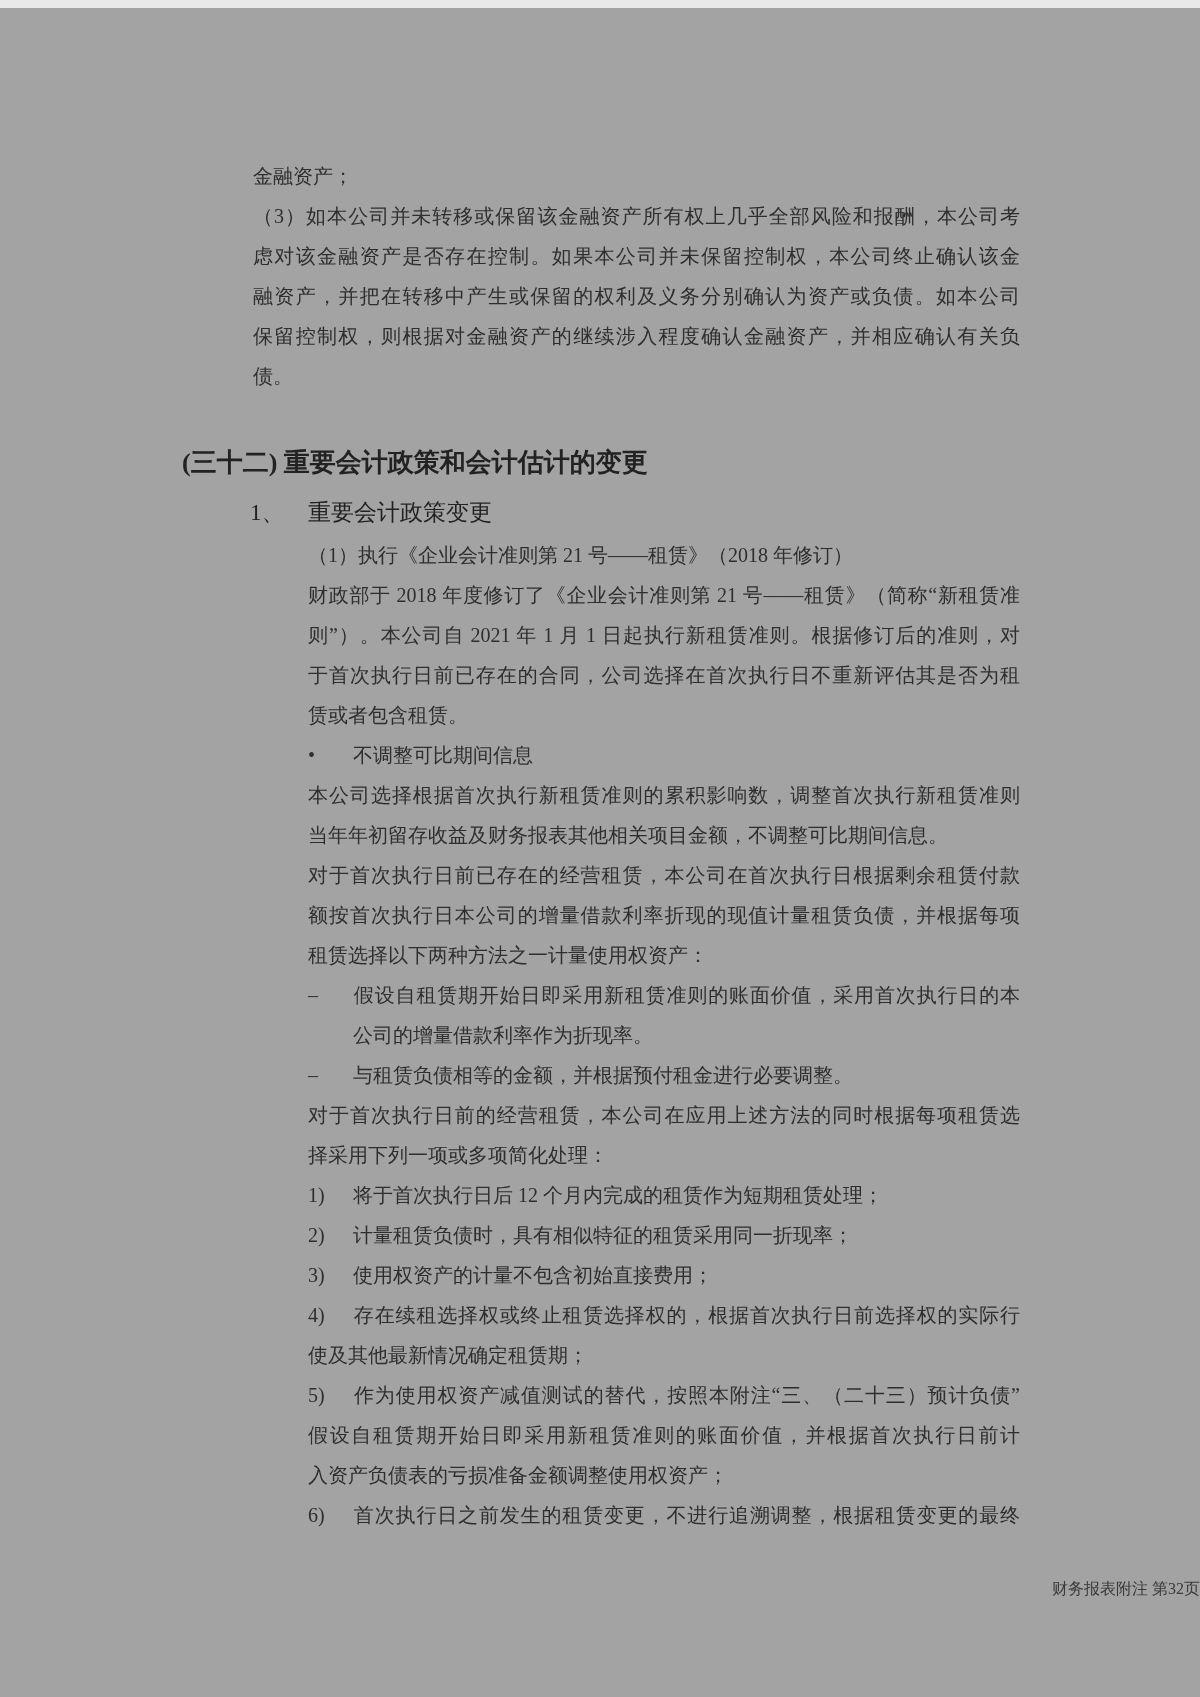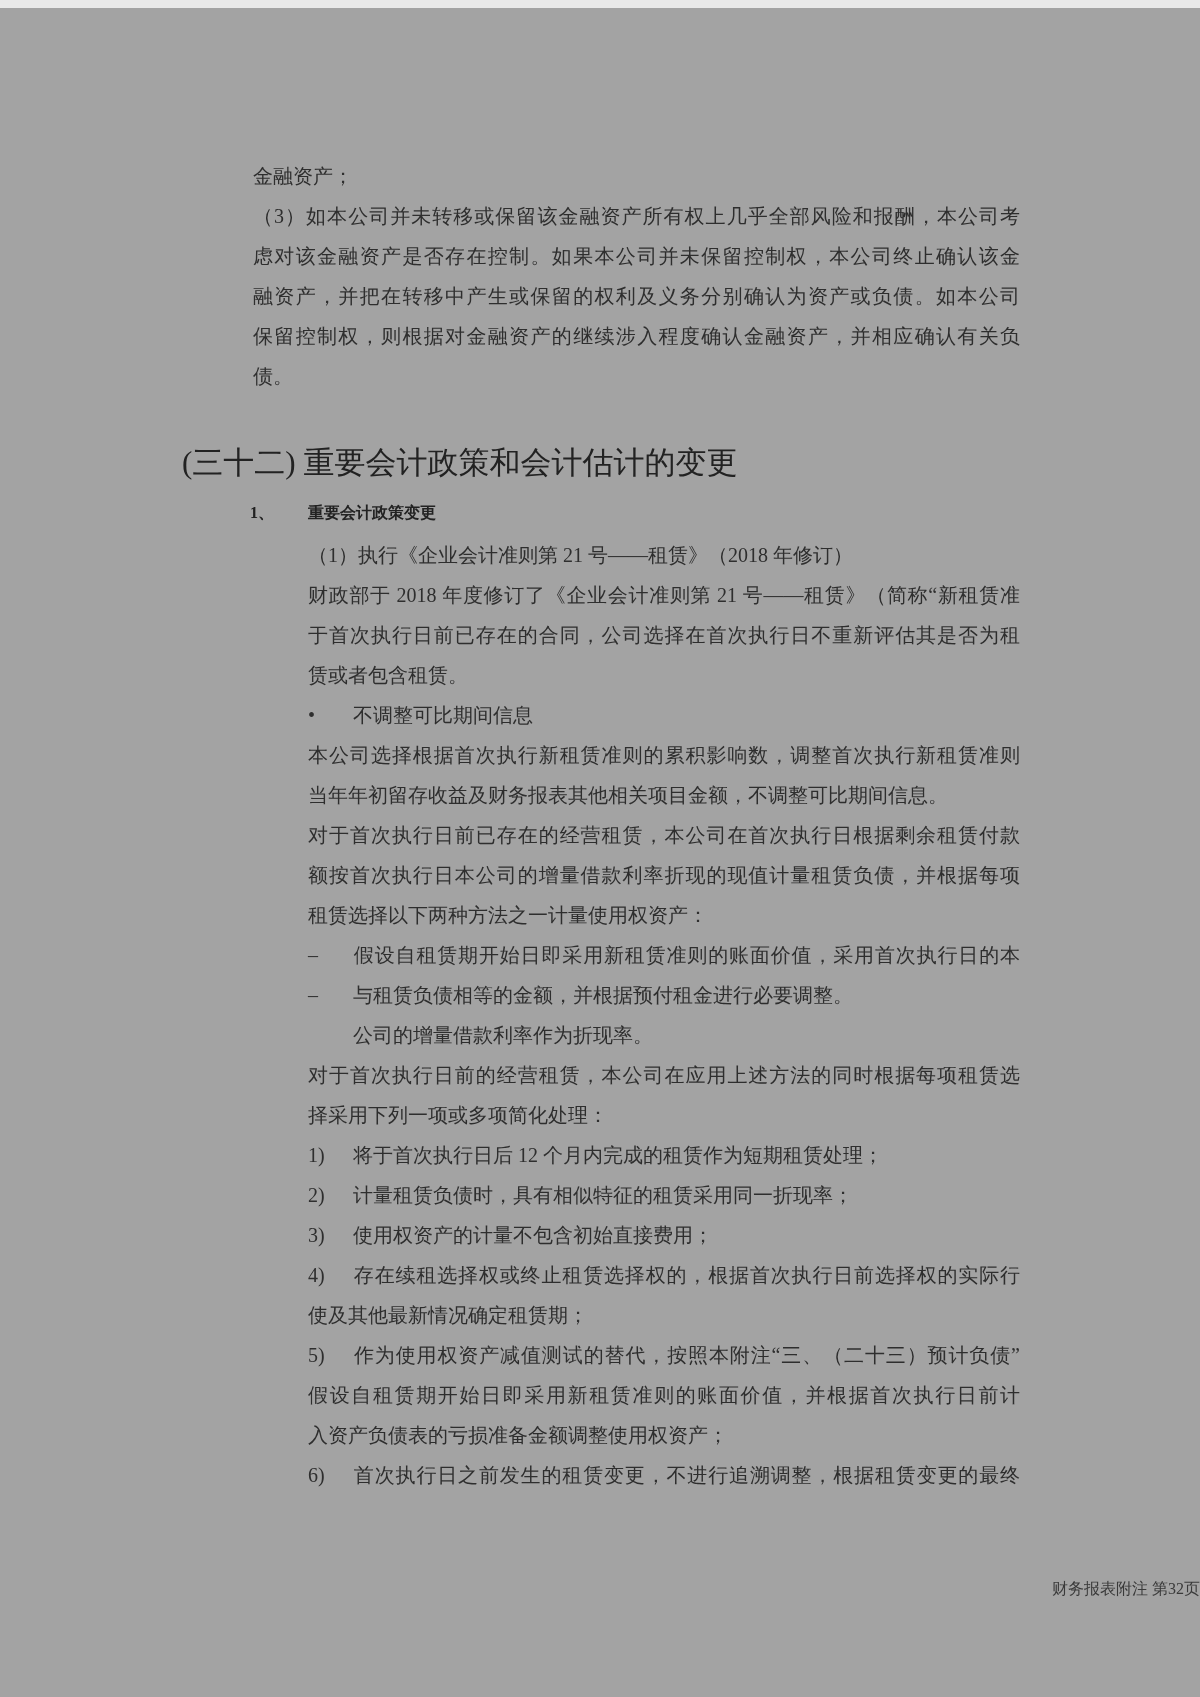--- a/index.html
+++ b/index.html
@@ -12,23 +12,23 @@
     overflow:hidden;
     font-family:"Liberation Serif","DejaVu Serif",serif;
     color:#2e2e2e;
   }
   .content { position:absolute; top:148px; left:0; width:100%; }
   .line { font-size:20px; line-height:40px; white-space:normal; }
   .full { text-align:justify; text-align-last:justify; }
   .intro { margin-left:253px; width:767px; }
   .heading {
     margin:45px 0 0 182px;
-    font-size:31px; font-weight:normal; line-height:44px; color:#222222;
+    font-size:26px; font-weight:bold; line-height:44px; color:#222222;
   }
-  .subhead { margin:6px 0 0 250px; font-size:16px; font-weight:bold; line-height:44px; color:#222222; }
+  .subhead { margin:6px 0 0 250px; font-size:23px; font-weight:normal; line-height:44px; color:#222222; }
   .subnum { display:inline-block; width:58px; }
   .bodyblock { margin-left:308px; width:712px; }
   .marker { display:inline-block; width:45px; }
   .cont { padding-left:45px; }
   .footer {
     position:absolute; top:1566px; left:0; width:100%;
     text-align:right; font-size:16px; line-height:30px; color:#3a3a3a;
   }
 </style>
 </head>
@@ -49,42 +49,43 @@
     <div class="heading">(三十二) 重要会计政策和会计估计的变更</div>
 
     <div class="subhead">
       <span class="subnum">1、</span><span>重要会计政策变更</span>
     </div>
 
     <div class="bodyblock">
       <div class="line">（1）执行《企业会计准则第 21 号——租赁》（2018 年修订）</div>
 
       <div class="line full">财政部于 2018 年度修订了《企业会计准则第 21 号——租赁》（简称“新租赁准</div>
+      <div class="line full">则”）。本公司自 2021 年 1 月 1 日起执行新租赁准则。根据修订后的准则，对</div>
       <div class="line full">于首次执行日前已存在的合同，公司选择在首次执行日不重新评估其是否为租</div>
       <div class="line">赁或者包含租赁。</div>
 
       <div class="line">
         <span class="marker">•</span><span>不调整可比期间信息</span>
       </div>
 
       <div class="line full">本公司选择根据首次执行新租赁准则的累积影响数，调整首次执行新租赁准则</div>
       <div class="line">当年年初留存收益及财务报表其他相关项目金额，不调整可比期间信息。</div>
 
       <div class="line full">对于首次执行日前已存在的经营租赁，本公司在首次执行日根据剩余租赁付款</div>
       <div class="line full">额按首次执行日本公司的增量借款利率折现的现值计量租赁负债，并根据每项</div>
       <div class="line">租赁选择以下两种方法之一计量使用权资产：</div>
 
       <div class="line full">
         <span class="marker">–</span><span>假设自租赁期开始日即采用新租赁准则的账面价值，采用首次执行日的本</span>
       </div>
+      <div class="line cont">公司的增量借款利率作为折现率。</div>
+
       <div class="line">
         <span class="marker">–</span><span>与租赁负债相等的金额，并根据预付租金进行必要调整。</span>
       </div>
-
-      <div class="line cont">公司的增量借款利率作为折现率。</div>
 
       <div class="line full">对于首次执行日前的经营租赁，本公司在应用上述方法的同时根据每项租赁选</div>
       <div class="line">择采用下列一项或多项简化处理：</div>
 
       <div class="line">
         <span class="marker">1)</span><span>将于首次执行日后 12 个月内完成的租赁作为短期租赁处理；</span>
       </div>
 
       <div class="line">
         <span class="marker">2)</span><span>计量租赁负债时，具有相似特征的租赁采用同一折现率；</span>

